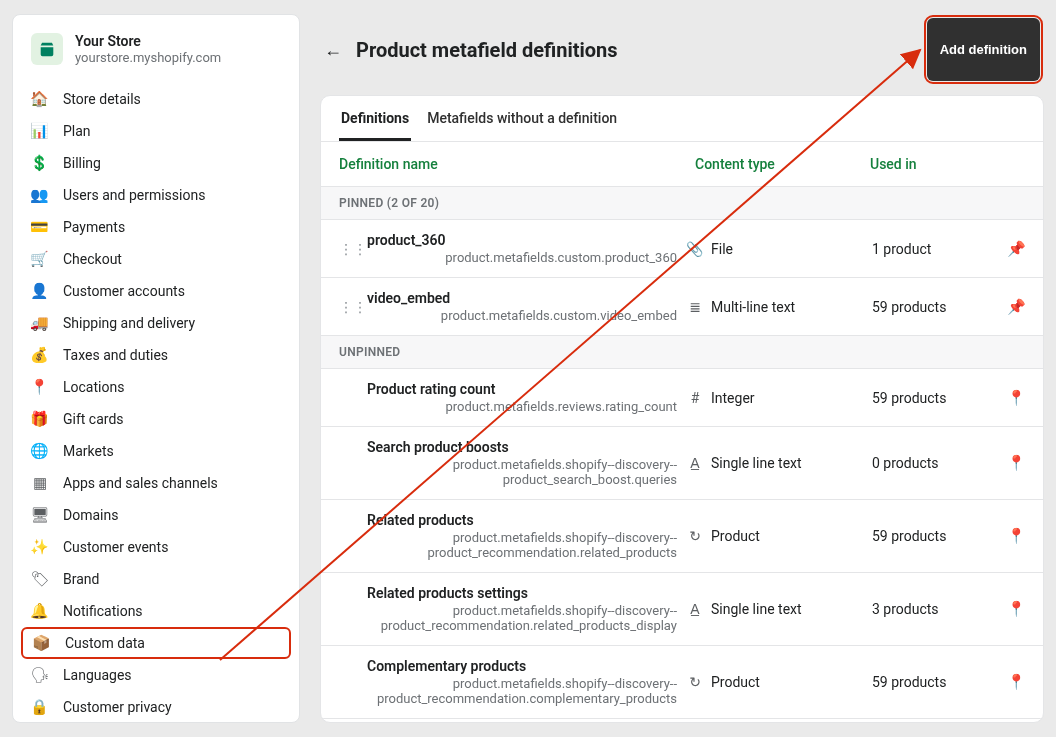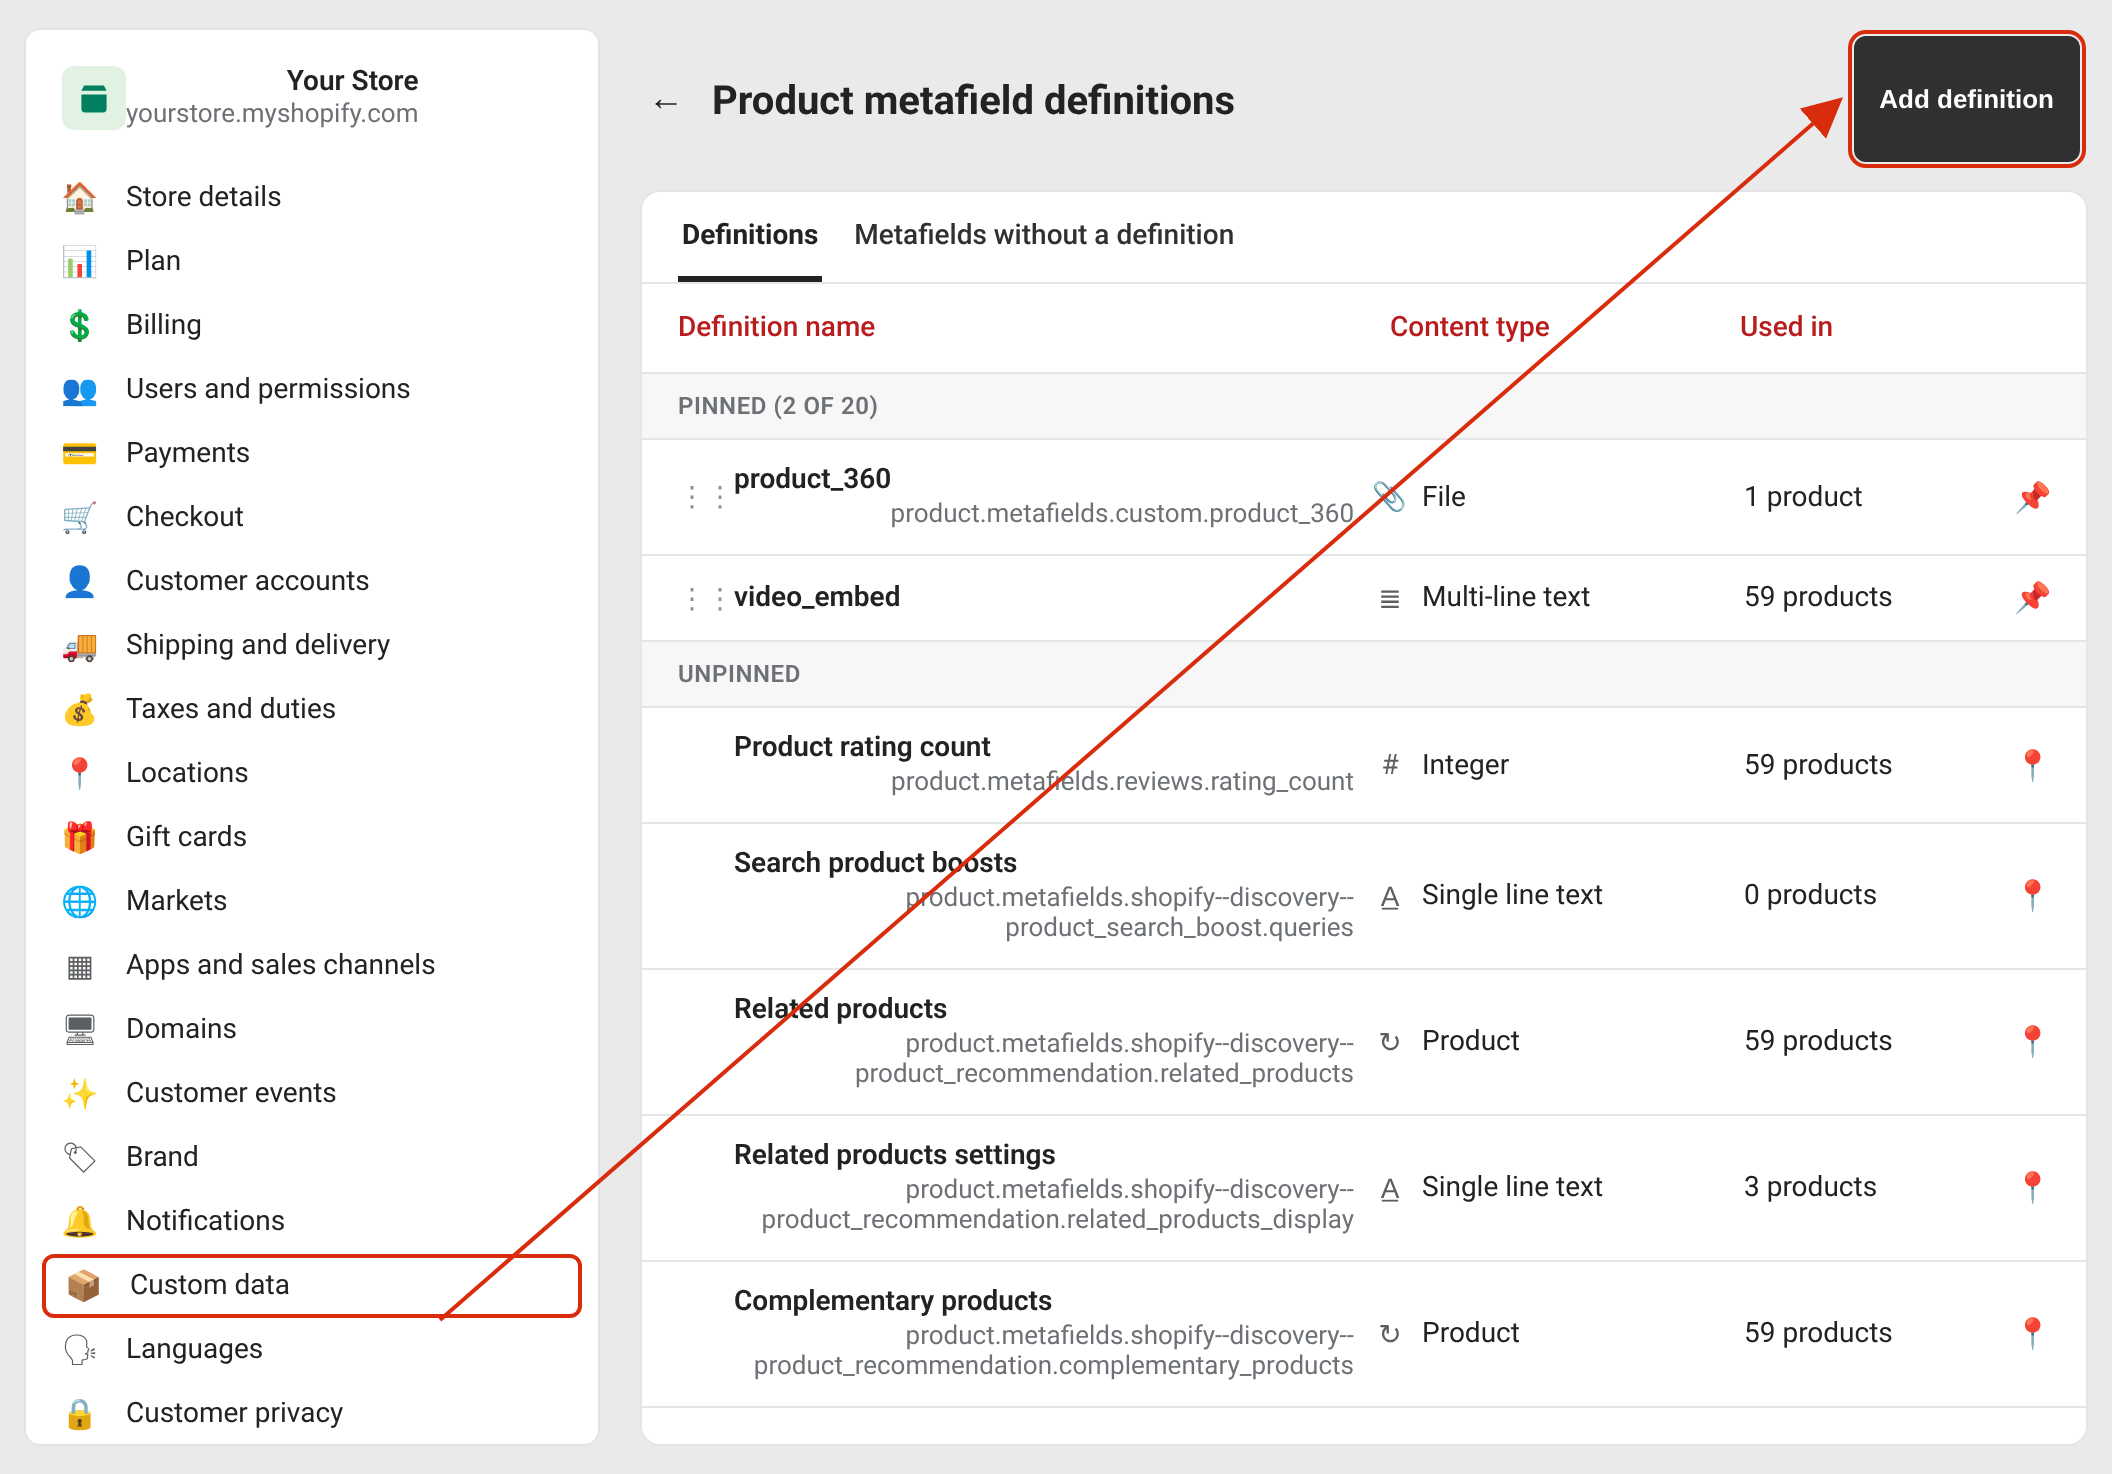--- a/index.html
+++ b/index.html
@@ -17,21 +17,21 @@
   
   .sidebar {
     width: 288px;
     background: #fff;
     border: 1px solid #e1e3e5;
     border-radius: 8px;
     padding: 10px 0;
     display: flex;
     flex-direction: column;
   }
-  .store-header { display: flex; align-items: center; padding: 8px 18px 14px; text-align: right; }
+  .store-header { display: flex; align-items: center; gap: 12px; padding: 8px 18px 14px; }
   .store-logo {
     width: 32px; height: 32px; border-radius: 6px;
     background: #e2f2e2;
     display: flex; align-items: center; justify-content: center;
   }
   .store-logo svg { fill: #008060; }
   .store-name { font-weight: 600; font-size: 14px; }
   .store-domain { font-size: 13px; color: #6d7175; margin-top: 1px; }
   .nav { list-style: none; margin-top: 4px; }
   .nav-item {
@@ -61,21 +61,21 @@
     flex: 1; display: flex; flex-direction: column;
   }
 
   .tabs { display: flex; gap: 14px; padding: 0 18px; border-bottom: 1px solid #e4e5e7; }
   .tab {
     padding: 14px 2px 12px; font-size: 14px; color: #303030; cursor: pointer;
     border-bottom: 3px solid transparent; font-weight: 500;
   }
   .tab.active { border-bottom-color: #202223; font-weight: 700; color: #202223; }
 
-  .columns { display: flex; padding: 14px 18px; font-size: 14px; font-weight: 500; color: #b91c1c; border-bottom: 1px solid #e4e5e7; }
+  .columns { display: flex; padding: 14px 18px; font-size: 14px; font-weight: 500; color: #15803d; border-bottom: 1px solid #e4e5e7; }
   .col-name { flex: 1; }
   .col-type { width: 175px; }
   .col-used { width: 155px; }
 
   .section-label {
     background: #f7f7f8; padding: 9px 18px; font-size: 12px; font-weight: 600;
     color: #6d7175; letter-spacing: .3px; border-bottom: 1px solid #e4e5e7;
   }
 
   .row {
@@ -227,20 +227,21 @@
               <span class="type-icon">📎</span>
               <span>File</span>
             </div>
             <div class="row-used">1 product</div>
             <span class="pin-btn">📌</span>
           </div>
           <div class="row">
             <span class="drag-handle">⋮⋮</span>
             <div class="row-main">
               <div class="row-title">video_embed</div>
+              <div class="row-sub">product.metafields.custom.video_embed</div>
             </div>
             <div class="row-type">
               <span class="type-icon">≣</span>
               <span>Multi-line text</span>
             </div>
             <div class="row-used">59 products</div>
             <span class="pin-btn">📌</span>
           </div>
         </div>
 

